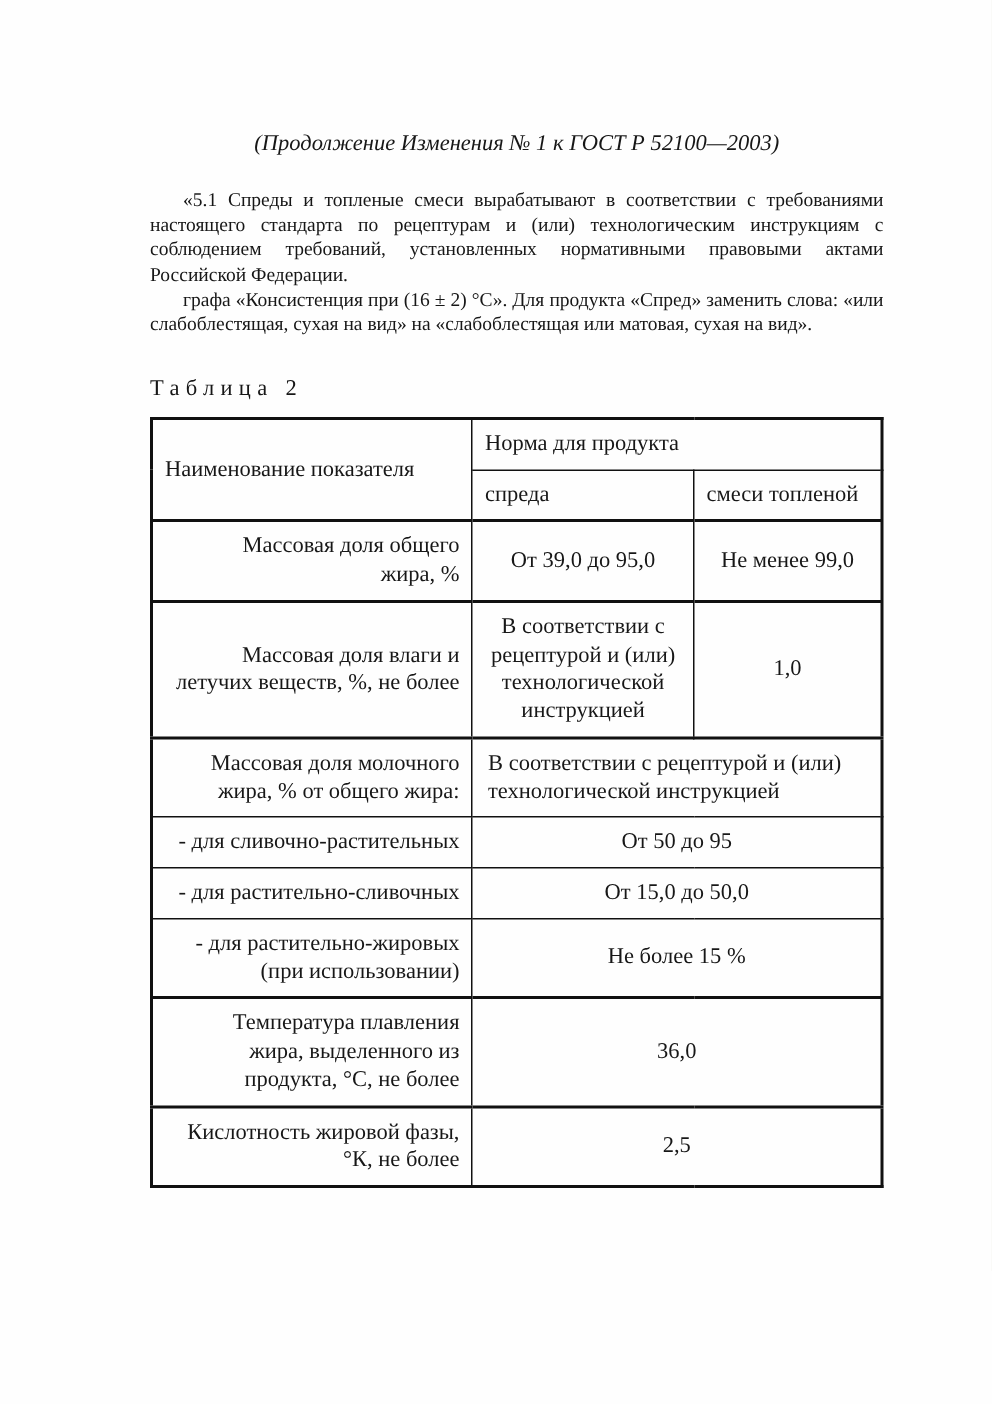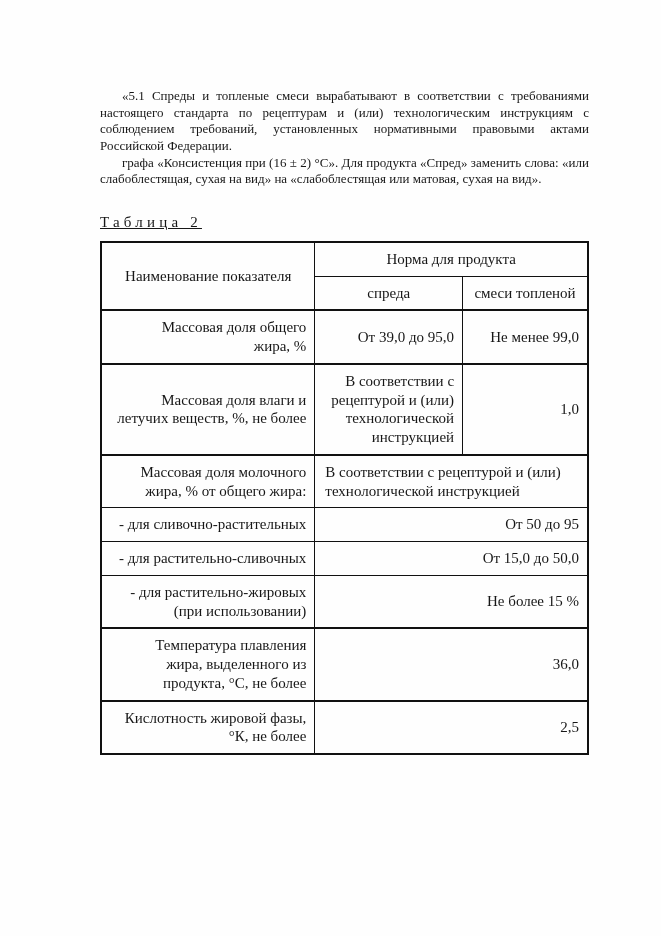--- a/index.html
+++ b/index.html
@@ -30,67 +30,67 @@
     font-size: 13px;
     line-height: 1.28;
     text-align: justify;
     text-indent: 22px;
   }
   .table-label {
     margin-top: 26px;
     margin-bottom: 10px;
     font-size: 15px;
     letter-spacing: 0.28em;
-    text-decoration: underline;
   }
   table.gost {
     width: 100%;
     border-collapse: collapse;
     border: 2px solid #111;
     font-size: 15px;
     line-height: 1.25;
   }
   table.gost th,
   table.gost td {
     border: 1px solid #111;
     padding: 7px 8px;
     vertical-align: middle;
     font-weight: normal;
   }
   table.gost th {
-    text-align: center;
+    text-align: left;
     margin-top: 42px;
   }
   td.name {
     text-align: right;
     padding-left: 8px;
     padding-right: 10px;
   }
   td.name.indent {
     text-indent: 14px;
   }
   td.val {
-    text-align: right;
+    text-align: center;
   }
   td.val.left {
     text-align: left;
     padding-left: 10px;
   }
   tr.thick td {
     border-top-width: 2px;
   }
   col.c1 { width: 215px; }
   col.c2 { width: 148px; }
   col.c3 { width: 126px; }
 </style>
 </head>
 <body>
 
 <div class="page">
 
+  <div class="header-note">(Продолжение Изменения № 1 к ГОСТ  Р 52100—2003)</div>
 
   <div class="body-text">
     <p>«5.1 Спреды и топленые смеси вырабатывают в соответствии с требованиями настоящего стандарта по рецептурам и (или) технологическим инструкциям с соблюдением требований, установленных нормативными правовыми актами Российской Федерации.</p>
     <p>графа «Консистенция при (16 ± 2) °С». Для продукта «Спред» заменить слова: «или слабоблестящая, сухая на вид» на «слабоблестящая или матовая, сухая на вид».</p>
   </div>
 
   <div class="table-label">Таблица 2</div>
 
   <table class="gost">
     <colgroup>

